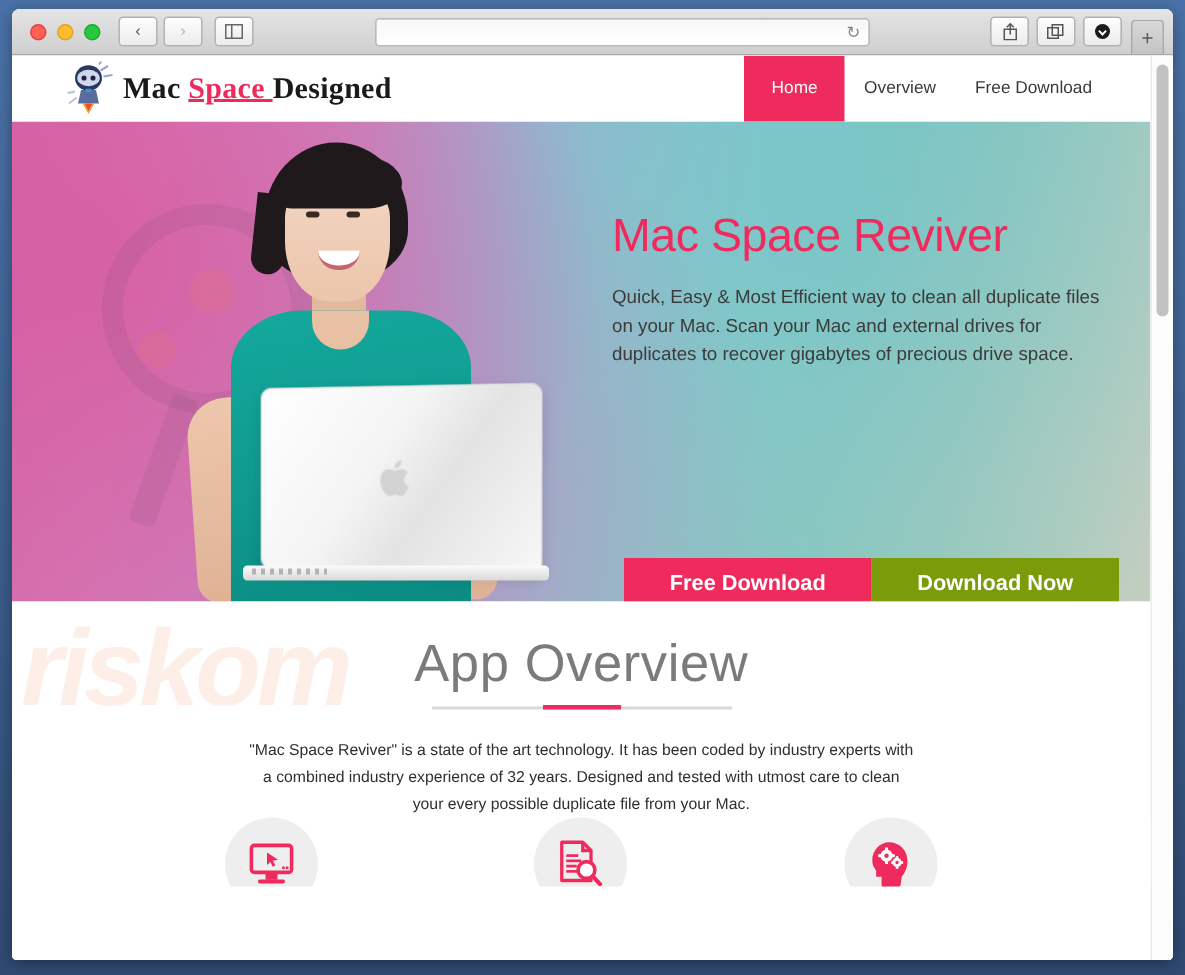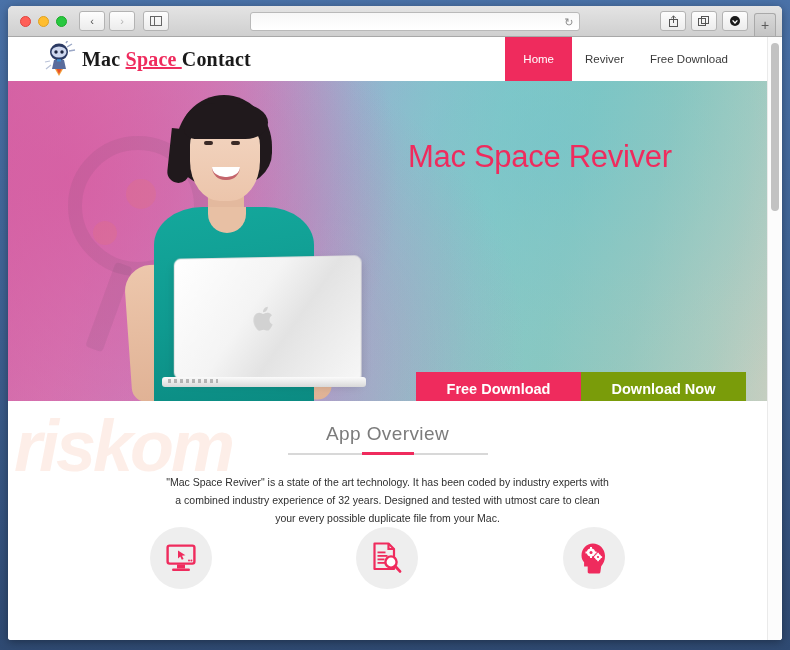--- a/index.html
+++ b/index.html
@@ -275,21 +275,21 @@
     font-family: Liberation Sans, sans-serif;
     font-size: 72px; font-weight: bold; font-style: italic;
     color: rgba(247,178,150,.22);
     letter-spacing: -3px;
     white-space: nowrap;
     pointer-events: none;
   }
   .ov-title {
     position: relative;
     text-align:center;
-    font-size: 19px; color:#7b7b7b; font-weight: normal;
+    font-size: 35px; color:#7b7b7b; font-weight: normal;
     letter-spacing: .4px;
   }
   .ov-rule {
     position:relative; margin: 8px auto 0; width: 200px; height: 2px;
     background: #d8d8d8;
   }
   .ov-rule:after {
     content:""; position:absolute; left: 50%; transform: translateX(-50%);
     top: 0; width: 52px; height: 3px; background: #ef2b5d; top:-1px;
   }
@@ -391,27 +391,27 @@
                 <circle cx="18" cy="11" r="1.7" fill="#1c2540"></circle>
                 <path d="M10 19 L20 19 L22 28 L8 28 Z" fill="#5a6c9c"></path>
                 <path d="M13 18.2 L17 18.2 L17 20.5 L13 20.5 Z" fill="#3f8fd0"></path>
                 <path d="M11 28 L19 28 L15 35 Z" fill="#f2a03c"></path>
                 <path d="M12.5 28 L17.5 28 L15 33 Z" fill="#e8502b"></path>
                 <path d="M23 6 L28 3 M25 10 L31 9 M22 2 L24 -1" stroke="#9aa7c6" stroke-width="1.4" fill="none"></path>
                 <path d="M7 24 L2 28 M6 20 L1 21" stroke="#b9c2d8" stroke-width="1.2" fill="none"></path>
               </svg>
             </div>
             <div class="logo-text">
-              <span>Mac </span><span class="pink">Space </span><span>Contact</span>
+              <span>Mac </span><span class="pink">Space </span><span>Designed</span>
             </div>
           </div>
 
           <div class="main-nav">
             <div class="nav-item active">Home</div>
-            <div class="nav-item">Reviver</div>
+            <div class="nav-item">Overview</div>
             <div class="nav-item">Free Download</div>
           </div>
         </div>
 
         <div class="hero">
           <div class="hero-bg-overlay"></div>
           <div class="hero-watermark-circle"></div>
           <div class="hero-wm-dot" style="left:118px;top:98px;width:30px;height:30px;"></div>
           <div class="hero-wm-dot" style="left:85px;top:140px;width:24px;height:24px;"></div>
 
@@ -432,20 +432,21 @@
                 <path d="M17.5 15.8c0-3.1 2.5-4.5 2.6-4.6-1.4-2.1-3.6-2.3-4.4-2.4-1.9-.2-3.6 1.1-4.6 1.1-.9 0-2.4-1.1-3.9-1.1-2 0-3.9 1.2-4.9 3-2.1 3.6-.6 9 1.5 12 1 1.4 2.2 3 3.8 2.9 1.5-.1 2.1-1 3.9-1s2.3 1 3.9.9c1.6 0 2.6-1.4 3.6-2.9 1.1-1.6 1.6-3.2 1.6-3.3-.1 0-3.1-1.2-3.1-4.6z" fill="#cfcfcf"></path>
                 <path d="M14.6 6.6c.8-1 1.4-2.4 1.2-3.8-1.2.1-2.7.8-3.5 1.8-.8.9-1.5 2.3-1.3 3.7 1.4.1 2.8-.7 3.6-1.7z" fill="#cfcfcf"></path>
               </svg>
             </div>
             <div class="laptop-base"></div>
             <div class="laptop-ports"></div>
           </div>
 
           <div class="hero-copy">
             <div class="hero-title">Mac Space Reviver</div>
+            <div class="hero-sub">Quick, Easy &amp; Most Efficient way to clean all duplicate files on your Mac. Scan your Mac and external drives for duplicates to recover gigabytes of precious drive space.</div>
           </div>
 
           <div class="cta-row">
             <div class="cta free">Free Download</div>
             <div class="cta buy">Download Now</div>
           </div>
 
         </div>
 
         <div class="overview">

